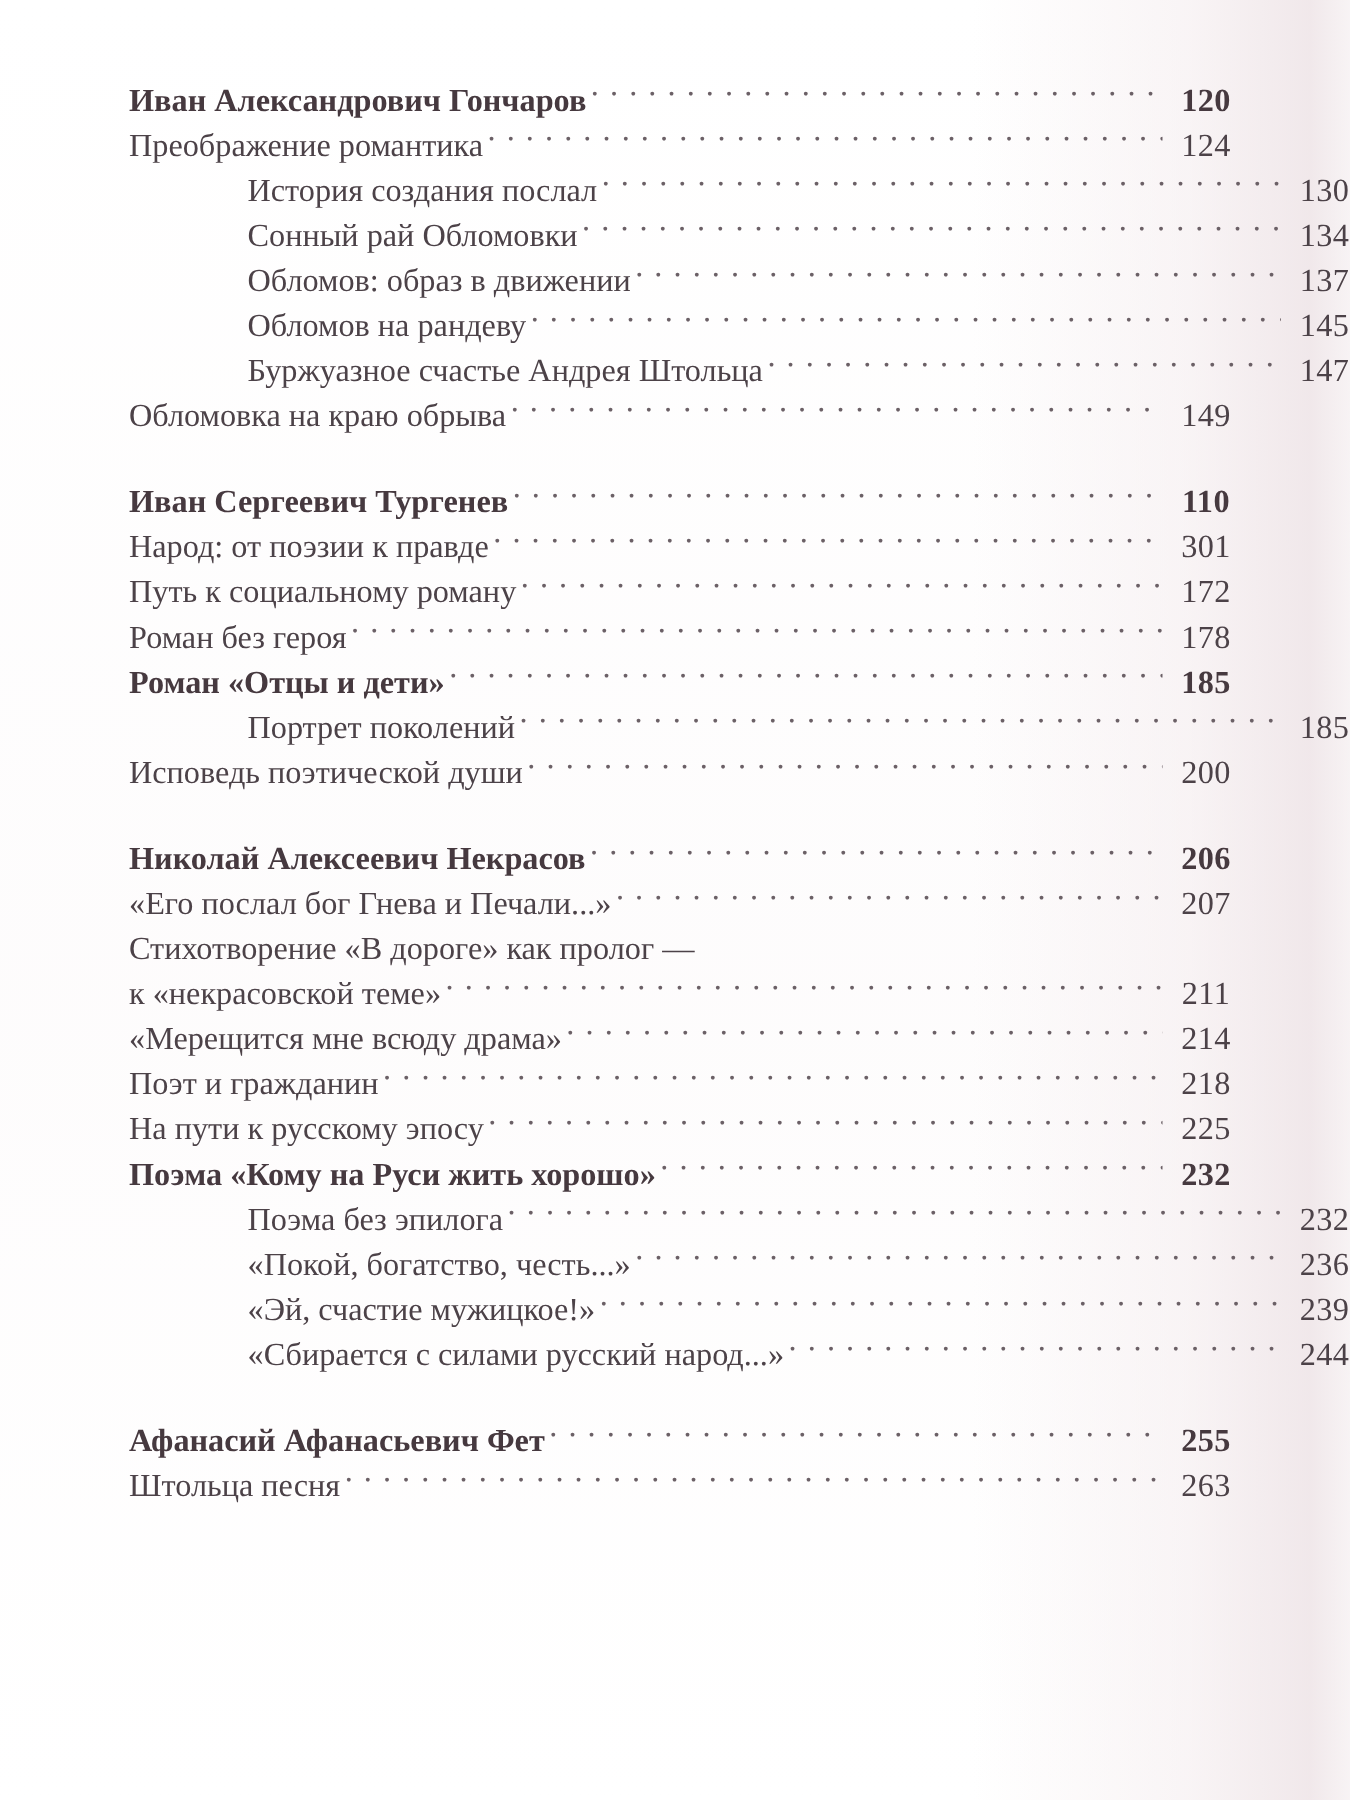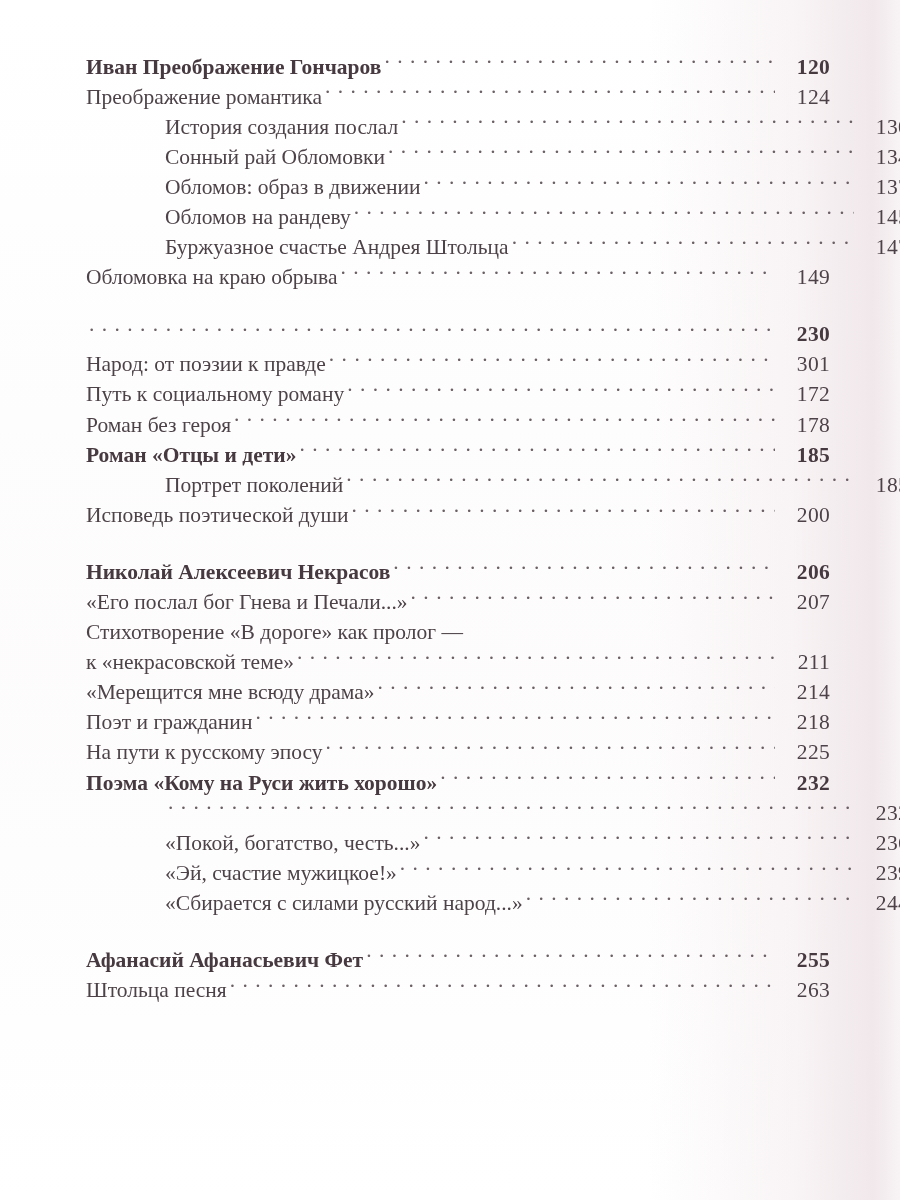--- a/index.html
+++ b/index.html
@@ -75,21 +75,21 @@
     bottom: 0.08em;
     letter-spacing: 7.4px;
     font-size: 21.5px;
     color: #6b6066;
     white-space: nowrap;
   }
 
   .row .page {
     flex: 0 0 auto;
     width: 52px;
-    text-align: right;
+    text-align: center;
     letter-spacing: 0.3px;
   }
 
   
   .lvl-0 { margin-left: 0px; }
   .lvl-1 { }
   .lvl-2 { margin-left: 79px; }
 
   .lvl-0 .title,
   .bold .title {
@@ -115,21 +115,21 @@
   
 </style>
 </head>
 <body>
 
 <div class="paper"></div>
 
 <div class="toc" id="toc">
     <div class="group">
       <div class="row lvl-0 bold">
-        <span class="title">Иван Преображение Гончаров</span>
+        <span class="title">Иван Александрович Гончаров</span>
         <span class="leader"></span>
         <span class="page">120</span>
       </div>
       <div class="row lvl-1">
         <span class="title">Преображение романтика</span>
         <span class="leader"></span>
         <span class="page">124</span>
       </div>
       <div class="row lvl-2">
         <span class="title">История создания послал</span>
@@ -157,22 +157,23 @@
         <span class="page">147</span>
       </div>
       <div class="row lvl-1">
         <span class="title">Обломовка на краю обрыва</span>
         <span class="leader"></span>
         <span class="page">149</span>
       </div>
     </div>
     <div class="group">
       <div class="row lvl-0 bold">
-        <span class="leader"></span>
-        <span class="page">230</span>
+        <span class="title">Иван Сергеевич Тургенев</span>
+        <span class="leader"></span>
+        <span class="page">110</span>
       </div>
       <div class="row lvl-1">
         <span class="title">Народ: от поэзии к правде</span>
         <span class="leader"></span>
         <span class="page">301</span>
       </div>
       <div class="row lvl-1">
         <span class="title">Путь к социальному роману</span>
         <span class="leader"></span>
         <span class="page">172</span>
@@ -233,20 +234,21 @@
         <span class="title">На пути к русскому эпосу</span>
         <span class="leader"></span>
         <span class="page">225</span>
       </div>
       <div class="row lvl-1 bold">
         <span class="title">Поэма «Кому на Руси жить хорошо»</span>
         <span class="leader"></span>
         <span class="page">232</span>
       </div>
       <div class="row lvl-2">
+        <span class="title">Поэма без эпилога</span>
         <span class="leader"></span>
         <span class="page">232</span>
       </div>
       <div class="row lvl-2">
         <span class="title">«Покой, богатство, честь...»</span>
         <span class="leader"></span>
         <span class="page">236</span>
       </div>
       <div class="row lvl-2">
         <span class="title">«Эй, счастие мужицкое!»</span>

